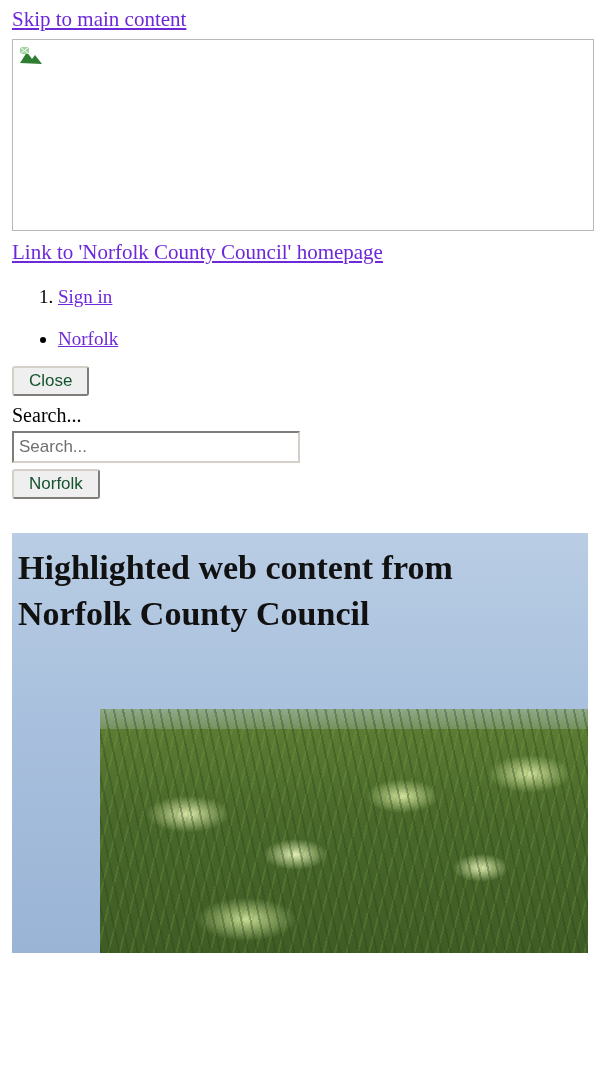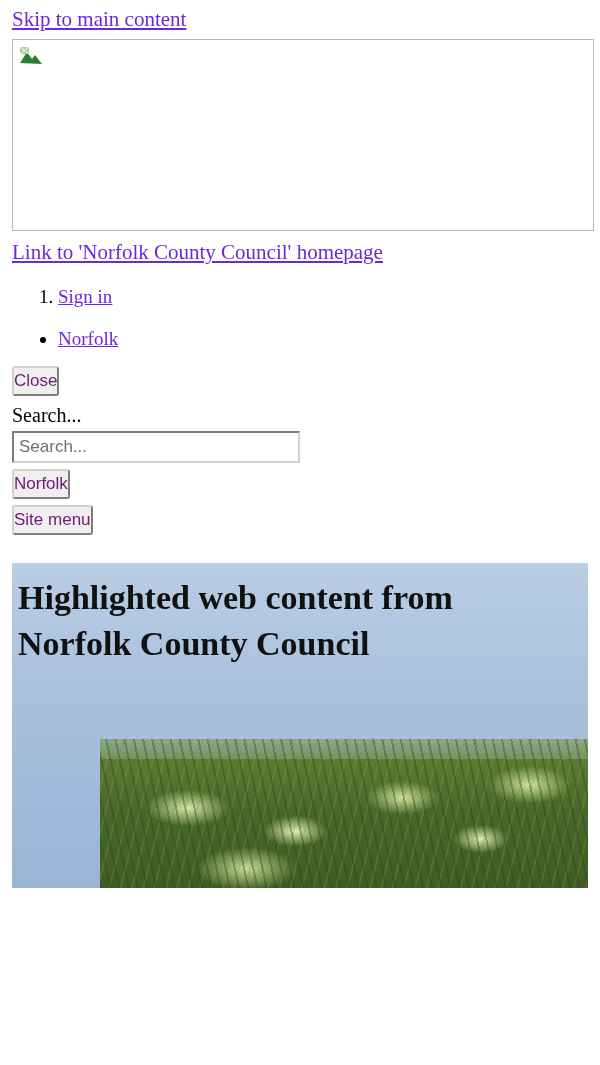--- a/index.html
+++ b/index.html
@@ -66,25 +66,25 @@
     font-size: 19px;
     list-style: disc;
   }
   ul.top-list li a { font-size: 19px; }
   .controls {
     padding: 16px 0 0 12px;
   }
   button.plain {
     font-family: "Liberation Sans", sans-serif;
     font-size: 17px;
-    padding: 3px 0;
+    padding: 3px 15px;
     background: #efefef;
     border: 2px outset #d4d0c8;
     border-radius: 3px;
-    color: #701a75;
+    color: #14532d;
     cursor: pointer;
     display: block;
   }
   .search-label {
     font-size: 20px;
     line-height: 1.3;
     margin: 6px 0 3px 0;
   }
   input.search-input {
     font-family: "Liberation Sans", sans-serif;
@@ -94,21 +94,21 @@
     border: 2px inset #d4d0c8;
     background: #ffffff;
     color: #000000;
     box-sizing: border-box;
   }
   input.search-input::placeholder { color: #6f6f6f; }
   .gap-4 { height: 6px; }
   .hero {
     margin: 28px 0 0 12px;
     width: 576px;
-    height: 325px;
+    height: 420px;
     position: relative;
     overflow: hidden;
     
     background: linear-gradient(180deg, #b9cde4 0%, #a8c0dd 45%, #9ab4d6 100%);
   }
   .hero-title {
     font-family: "Liberation Serif", serif;
     font-weight: bold;
     font-size: 34px;
     line-height: 1.35;
@@ -182,21 +182,20 @@
   </li>
 </ul>
 
 <div class="controls">
   <button class="plain">Close</button>
   <div class="search-label">Search...</div>
   <input class="search-input" type="text" placeholder="Search..." style="">
   <div class="gap-4"></div>
   <button class="plain">Norfolk</button>
   <div class="gap-4"></div>
-  <button class="plain">Site menu</button>
 </div>
 
 <div class="hero">
   <h1 class="hero-title">Highlighted web content from Norfolk County Council</h1>
   <div class="hero-photo">
     <div class="sky"></div>
     <div class="meadow"></div>
     <div class="blades"></div>
   </div>
 </div>

